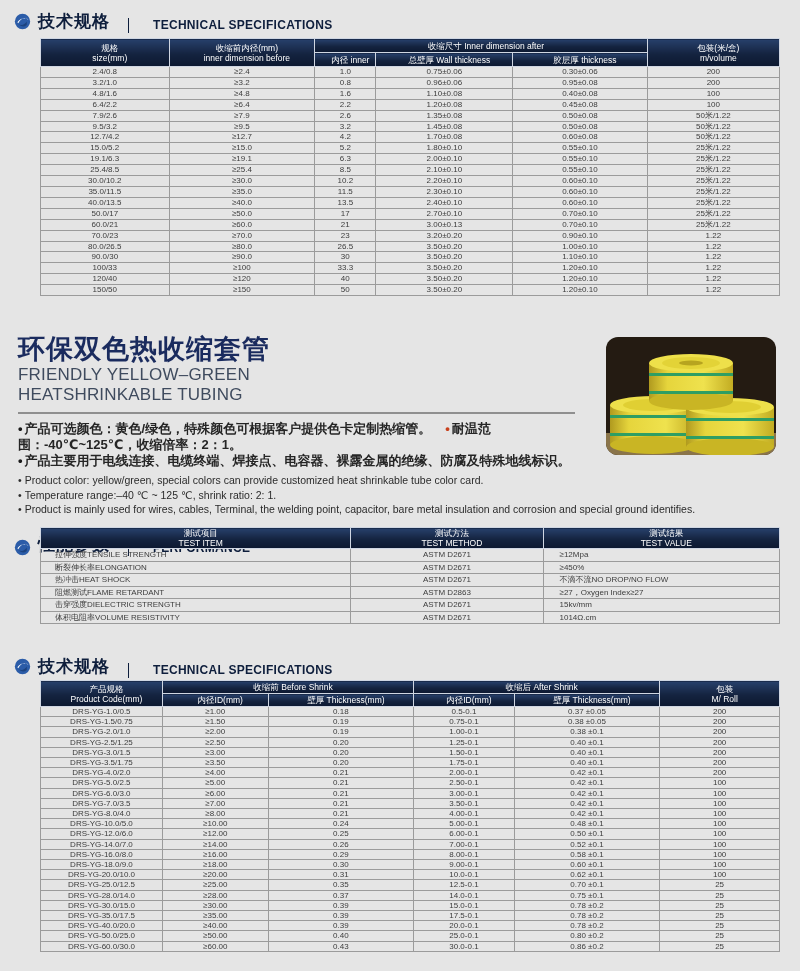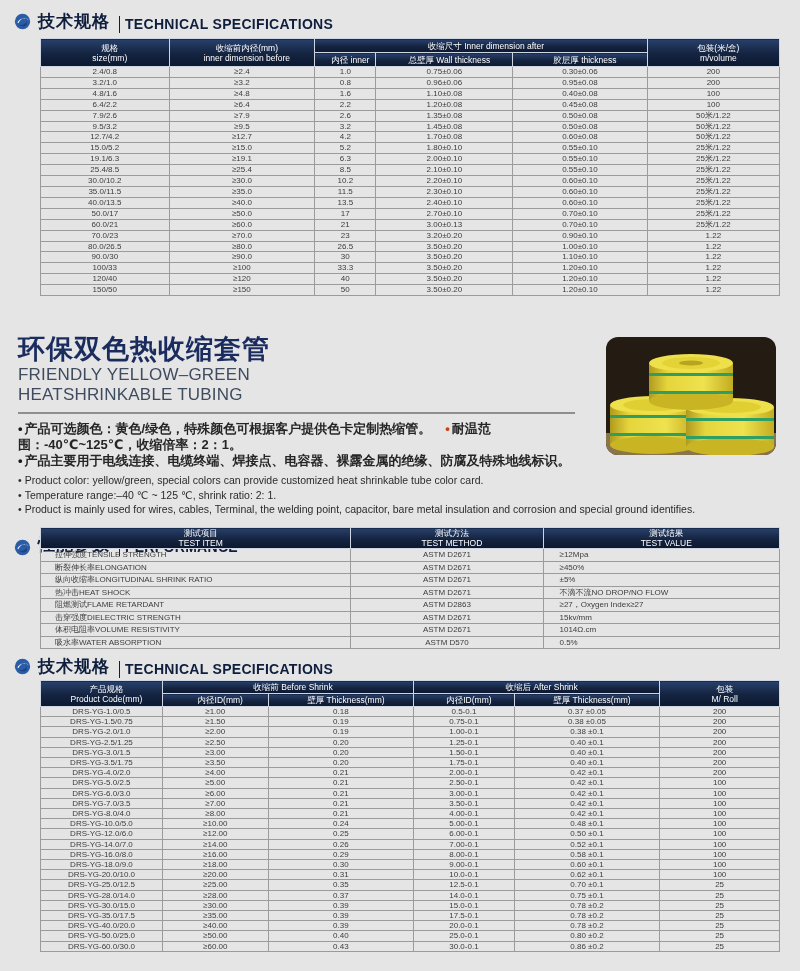--- a/index.html
+++ b/index.html
@@ -4,22 +4,22 @@
 <style>
   * { margin:0; padding:0; box-sizing:border-box; }
   html,body { background:#ffffff; }
   body { font-family:"Liberation Sans","DejaVu Sans",sans-serif; }
   .page { position:relative; width:800px; height:971px; background:#e5e5e5; overflow:hidden; }
 
   
   .sec-header { position:absolute; display:flex; align-items:center; gap:7px; }
   .sec-header .ball { width:17px; height:17px; flex:0 0 auto; }
   .sec-header .cn { font-size:17px; font-weight:bold; color:#0e1e3c; letter-spacing:1px; }
-  .sec-header .en { font-size:14px; font-weight:bold; color:#0e1e3c; border-left:1.5px solid #0e1e3c;
-                    padding-left:5px; margin-left:2px; letter-spacing:0.3px; align-self:flex-end; padding-bottom:1px; }
+  .sec-header .en { font-size:12px; font-weight:bold; color:#0e1e3c; border-left:1.5px solid #0e1e3c;
+                    padding-left:24px; margin-left:11px; letter-spacing:0.3px; align-self:flex-end; padding-bottom:1px; }
 
   
   table { border-collapse:collapse; table-layout:fixed; width:740px; }
   th { background:linear-gradient(180deg,#27406b 0%,#14233f 55%,#0c1830 100%);
        color:#ffffff; font-weight:normal; border:1px solid #cfd6e2; font-size:8.5px; line-height:10px;padding-left:10px; }
   th .l { display:block; }
   td { border:1px solid #9b9b9b; color:#3c3c3c; font-size:8px; text-align:center;
        white-space:nowrap; overflow:hidden; }
   .spec td { height:9.9px; line-height:9.9px; padding:0 2px; }
   .spec3 td { height:9.2px; line-height:9.2px; padding:0 2px; }
@@ -375,48 +375,38 @@
           <td>拉伸强度TENSILE STRENGTH</td>
           <td>ASTM D2671</td>
           <td>≥12Mpa</td>
         </tr>
         <tr>
           <td>断裂伸长率ELONGATION</td>
           <td>ASTM D2671</td>
           <td>≥450%</td>
         </tr>
         <tr>
-          <td>纵向收缩率LONGITUDINAL SHRINK RATIO</td>
-          <td>ASTM D2671</td>
-          <td>±5%</td>
-        </tr>
-        <tr>
           <td>热冲击HEAT SHOCK</td>
           <td>ASTM D2671</td>
           <td>不滴不流NO DROP/NO FLOW</td>
         </tr>
         <tr>
           <td>阻燃测试FLAME RETARDANT</td>
           <td>ASTM D2863</td>
           <td>≥27，Oxygen Index≥27</td>
         </tr>
         <tr>
           <td>击穿强度DIELECTRIC STRENGTH</td>
           <td>ASTM D2671</td>
           <td>15kv/mm</td>
         </tr>
         <tr>
           <td>体积电阻率VOLUME RESISTIVITY</td>
           <td>ASTM D2671</td>
           <td>1014Ω.cm</td>
-        </tr>
-        <tr>
-          <td>吸水率WATER ABSORPTION</td>
-          <td>ASTM D570</td>
-          <td>0.5%</td>
         </tr>
       </tbody>
   </table>
 
   <div class="sec-header" style="top:655px; left:14px;">
     <svg class="ball" viewBox="0 0 20 20">
       <circle cx="10" cy="10" r="9" fill="#2b5ca8"></circle>
       <path d="M4 11 Q9 4 16 7 L12 3 L17 8 Q10 3 5 12 Z" fill="#ffffff"></path>
       <path d="M5 13 Q11 16 15 10 L15 14 Q10 18 5 13 Z" fill="#0d2a55" opacity="0.5"></path>
     </svg>

